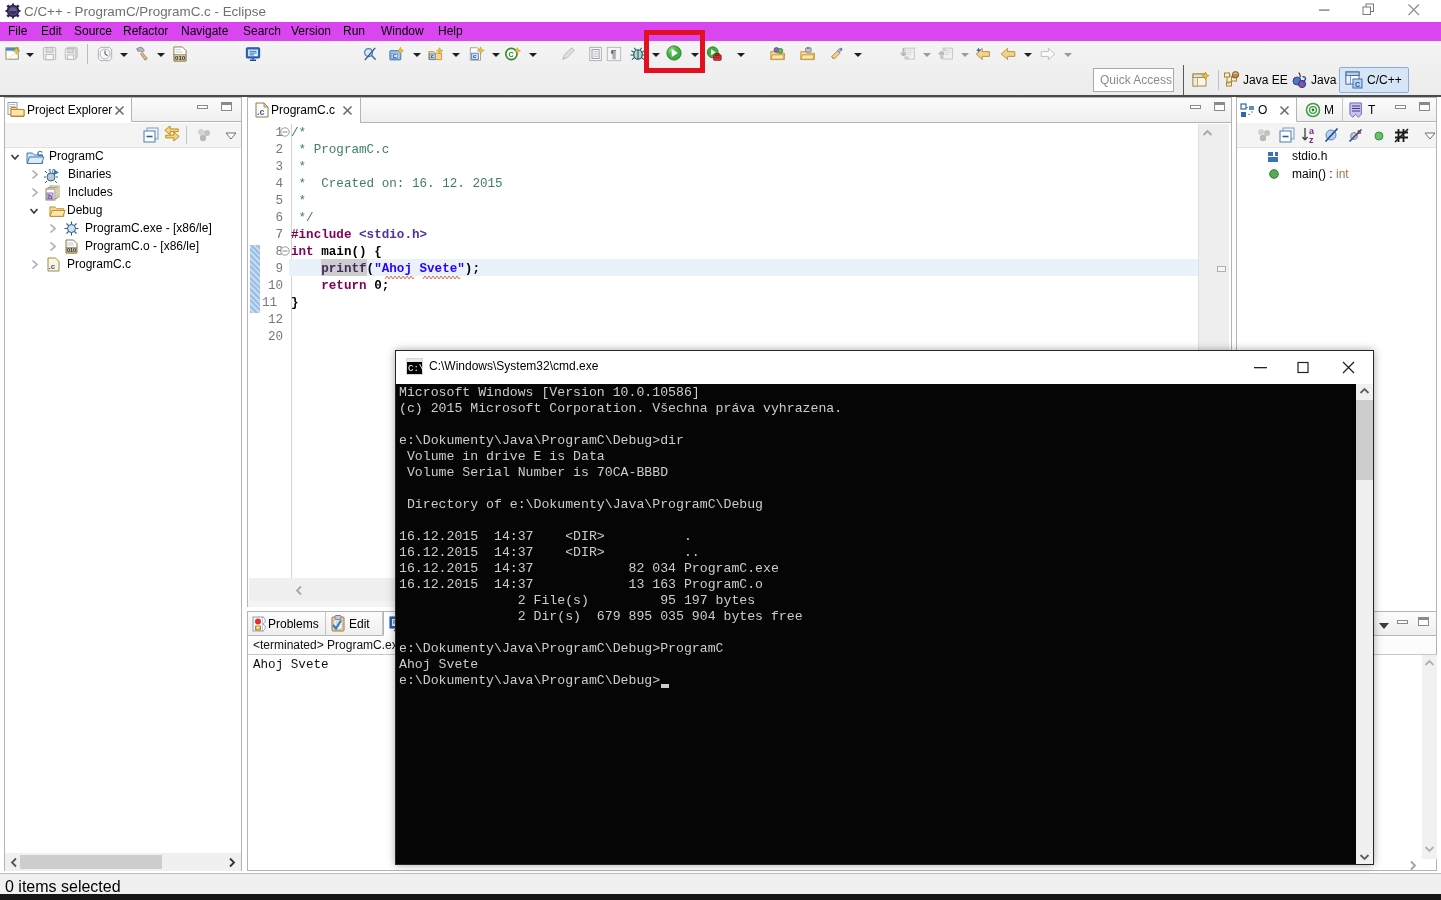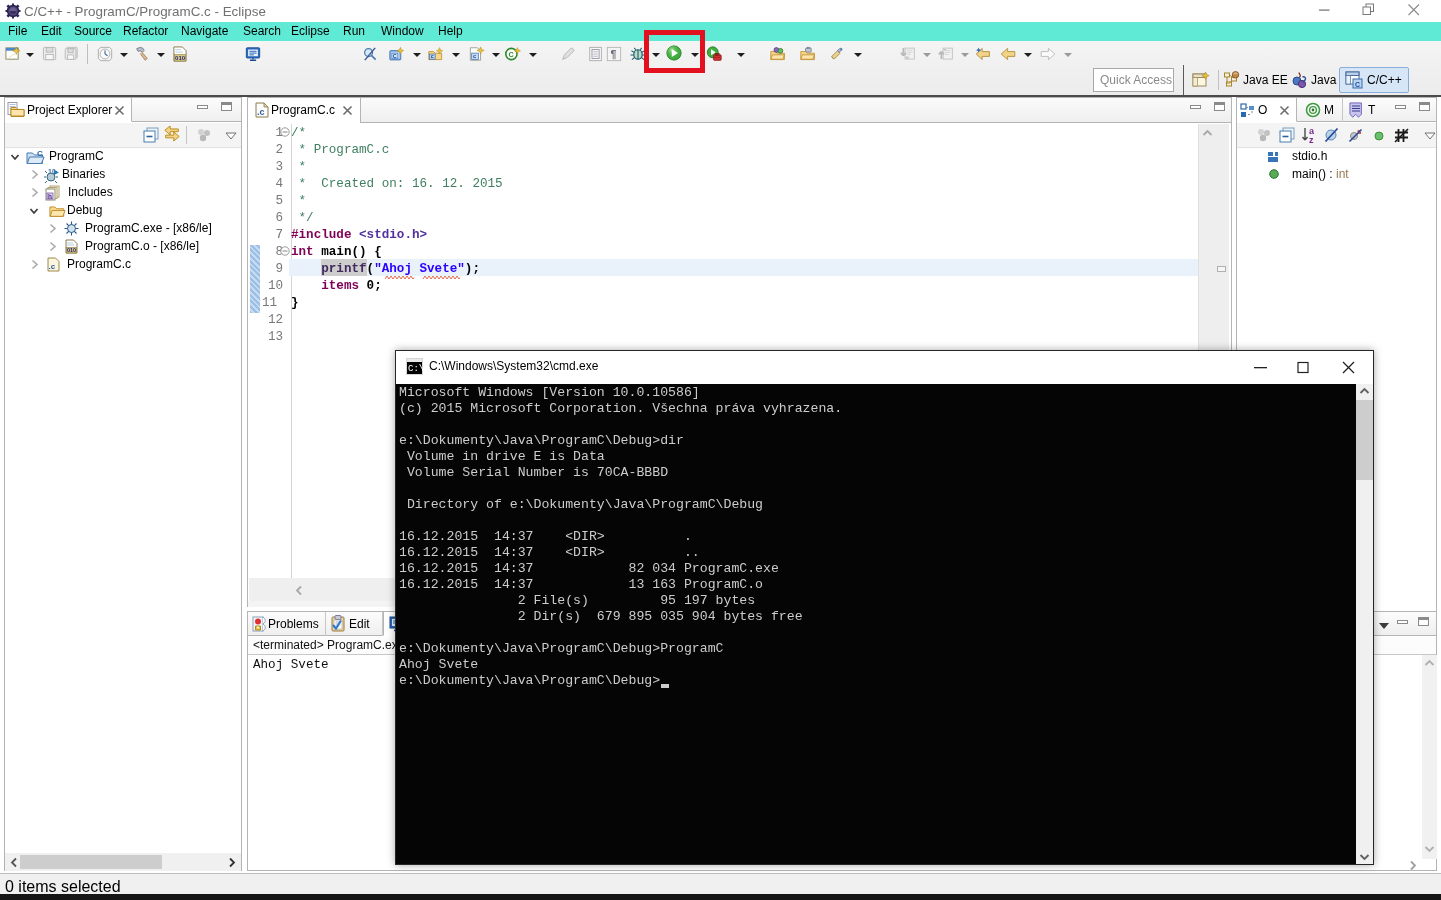--- a/index.html
+++ b/index.html
@@ -5,21 +5,21 @@
 * { margin:0; padding:0; box-sizing:border-box; }
 html,body { width:1441px; height:900px; overflow:hidden; background:#fff;
   font-family:"Liberation Sans", sans-serif; }
 #root { position:absolute; left:0; top:0; width:1441px; height:900px; }
 .abs { position:absolute; }
 .mono { font-family:"Liberation Mono", monospace; }
 
 
 #titlebar { left:0; top:0; width:1441px; height:22px; background:#fff; }
 #title-text { left:24px; top:4px; font-size:13.4px; color:#707070; }
-#menubar { left:0; top:22px; width:1441px; height:19px; background:#5eead4; }
+#menubar { left:0; top:22px; width:1441px; height:19px; background:#d946ef; }
 .menu-item { position:absolute; top:2px; font-size:12px; color:#000; }
 
 
 #toolbar { left:0; top:41px; width:1441px; height:54px;
   background:linear-gradient(#f4f4f4,#ececec); }
 #darkline { left:0; top:95px; width:1441px; height:2px; background:#4a4a4a; }
 .tb { position:absolute; top:5px; width:16px; height:16px; }
 .dd { position:absolute; top:12px; width:0; height:0;
   border-left:4px solid transparent; border-right:4px solid transparent;
   border-top:4px solid #1e1e1e; }
@@ -93,21 +93,21 @@
     </svg>
   </div>
 
   <div class="abs" id="menubar">
     <span class="menu-item" style="left:8px">File</span>
     <span class="menu-item" style="left:41px">Edit</span>
     <span class="menu-item" style="left:74px">Source</span>
     <span class="menu-item" style="left:123px">Refactor</span>
     <span class="menu-item" style="left:181px">Navigate</span>
     <span class="menu-item" style="left:243px">Search</span>
-    <span class="menu-item" style="left:291px">Eclipse</span>
+    <span class="menu-item" style="left:291px">Version</span>
     <span class="menu-item" style="left:343px">Run</span>
     <span class="menu-item" style="left:381px">Window</span>
     <span class="menu-item" style="left:438px">Help</span>
   </div>
 
   <div class="abs" id="toolbar">
 
     <svg class="tb" style="left:5px" width="17" height="17" viewBox="0 0 17 17">
       <rect x="1" y="2" width="13" height="12" fill="#fff" stroke="#8a8a5a"></rect>
       <rect x="1" y="2" width="13" height="3" fill="#4a88c8"></rect>
@@ -388,21 +388,21 @@
 
       <svg class="abs" style="left:26px;top:21px" width="8" height="11" viewBox="0 0 8 11">
           <path d="M1.5 1.5 L6 5.5 L1.5 9.5" fill="none" stroke="#ababab" stroke-width="1.6"></path>
         </svg>
       <svg class="abs" style="left:39px;top:19px" width="17" height="16" viewBox="0 0 17 16">
         <text x="4" y="7" font-size="7" font-weight="bold" fill="#3a6ea8">10</text>
         <circle cx="7" cy="10" r="4" fill="#b8ccd8" stroke="#33667f"></circle>
         <path d="M3 6 l-2 -2 M11 6 l2 -2 M2 10 h-2 M12 10 h2 M3 14 l-2 2 M11 14 l2 2" stroke="#33667f" stroke-width="1"></path>
         <path d="M10 3 l5 2.5 -5 2.5 z" fill="#2a7ab0"></path>
       </svg>
-      <div class="abs" style="left:57px;top:19px">Binaries</div>
+      <div class="abs" style="left:63px;top:19px">Binaries</div>
 
       <svg class="abs" style="left:26px;top:39px" width="8" height="11" viewBox="0 0 8 11">
           <path d="M1.5 1.5 L6 5.5 L1.5 9.5" fill="none" stroke="#ababab" stroke-width="1.6"></path>
         </svg>
       <svg class="abs" style="left:39px;top:37px" width="17" height="16" viewBox="0 0 17 16">
         <rect x="6" y="1" width="9" height="11" fill="#fffef0" stroke="#b0a070"></rect>
         <rect x="4" y="2.5" width="9" height="11" fill="#fffef0" stroke="#b0a070"></rect>
         <rect x="2" y="4" width="9" height="11" fill="#fff" stroke="#8a8a6a"></rect>
         <rect x="3" y="8" width="6" height="6" fill="#ddd0ee" stroke="#7a5aa8" stroke-width="0.8"></rect>
         <text x="4" y="13.5" font-size="6.5" font-weight="bold" fill="#4a2a88">h</text>
@@ -490,41 +490,41 @@
     <div class="lnum" style="left:9px;top:61px">3</div>
     <div class="lnum" style="left:9px;top:78px">4</div>
     <div class="lnum" style="left:9px;top:95px">5</div>
     <div class="lnum" style="left:9px;top:112px">6</div>
     <div class="lnum" style="left:9px;top:129px">7</div>
     <div class="lnum" style="left:9px;top:146px">8</div>
     <div class="lnum" style="left:9px;top:163px">9</div>
     <div class="lnum" style="left:9px;top:180px">10</div>
     <div class="lnum" style="left:3px;top:197px">11</div>
     <div class="lnum" style="left:9px;top:214px">12</div>
-    <div class="lnum" style="left:9px;top:231px">13</div>
+    <div class="lnum" style="left:9px;top:231px">20</div>
 
     <svg class="abs" style="left:32px;top:29px" width="10" height="10" viewBox="0 0 10 10">
       <circle cx="5" cy="5" r="4.2" fill="#fff" stroke="#9a9a9a"></circle>
         <path d="M2.5 5 h5" stroke="#9a9a9a" stroke-width="1.2"></path>
     </svg>
     <svg class="abs" style="left:32px;top:148px" width="10" height="10" viewBox="0 0 10 10">
       <circle cx="5" cy="5" r="4.2" fill="#fff" stroke="#9a9a9a"></circle>
         <path d="M2.5 5 h5" stroke="#9a9a9a" stroke-width="1.2"></path>
     </svg>
 
     <div class="codeline cmt" style="left:43px;top:27px">/*</div>
     <div class="codeline cmt" style="left:43px;top:44px"> * ProgramC.c</div>
     <div class="codeline cmt" style="left:43px;top:61px"> *</div>
     <div class="codeline cmt" style="left:43px;top:78px"> *  Created on: 16. 12. 2015</div>
     <div class="codeline cmt" style="left:43px;top:95px"> *</div>
     <div class="codeline cmt" style="left:43px;top:112px"> */</div>
     <div class="codeline" style="left:43px;top:129px"><span class="kw">#include</span> <span class="inc">&lt;stdio.h&gt;</span></div>
     <div class="codeline" style="left:43px;top:146px"><span class="kw">int</span><b> main() {</b></div>
     <div class="codeline" style="left:43px;top:163px">    <span style="color:#41295e;font-weight:bold">printf</span><b>(</b><span class="str">"Ahoj Svete"</span><b>);</b></div>
-    <div class="codeline" style="left:43px;top:180px">    <span class="kw">items</span><b> 0;</b></div>
+    <div class="codeline" style="left:43px;top:180px">    <span class="kw">return</span><b> 0;</b></div>
     <div class="codeline" style="left:43px;top:197px"><b>}</b></div>
 
     <svg class="abs" style="left:137px;top:177px" width="78" height="5" viewBox="0 0 78 5">
       <path d="M0 4 l2 -3 l2 3 l2 -3 l2 3 l2 -3 l2 3 l2 -3 l2 3 l2 -3 l2 3 l2 -3 l2 3 l2 -3 l2 3 l1 -1.5" fill="none" stroke="#e06c50" stroke-width="1"></path>
       <path d="M38 4 l2 -3 l2 3 l2 -3 l2 3 l2 -3 l2 3 l2 -3 l2 3 l2 -3 l2 3 l2 -3 l2 3 l2 -3 l2 3 l2 -3 l2 3 l2 -3 l2 3 l1 -1.5" fill="none" stroke="#e06c50" stroke-width="1"></path>
     </svg>
 
     <div class="abs" style="left:950px;top:26px;width:31px;height:454px;background:#eeeeee;border-left:1px solid #e0e0e0">
       <svg class="abs" style="left:3px;top:5px" width="11" height="8" viewBox="0 0 11 8">
           <path d="M1.5 6 L5.5 2 L9.5 6" fill="none" stroke="#a8a8a8" stroke-width="1.8"></path>

